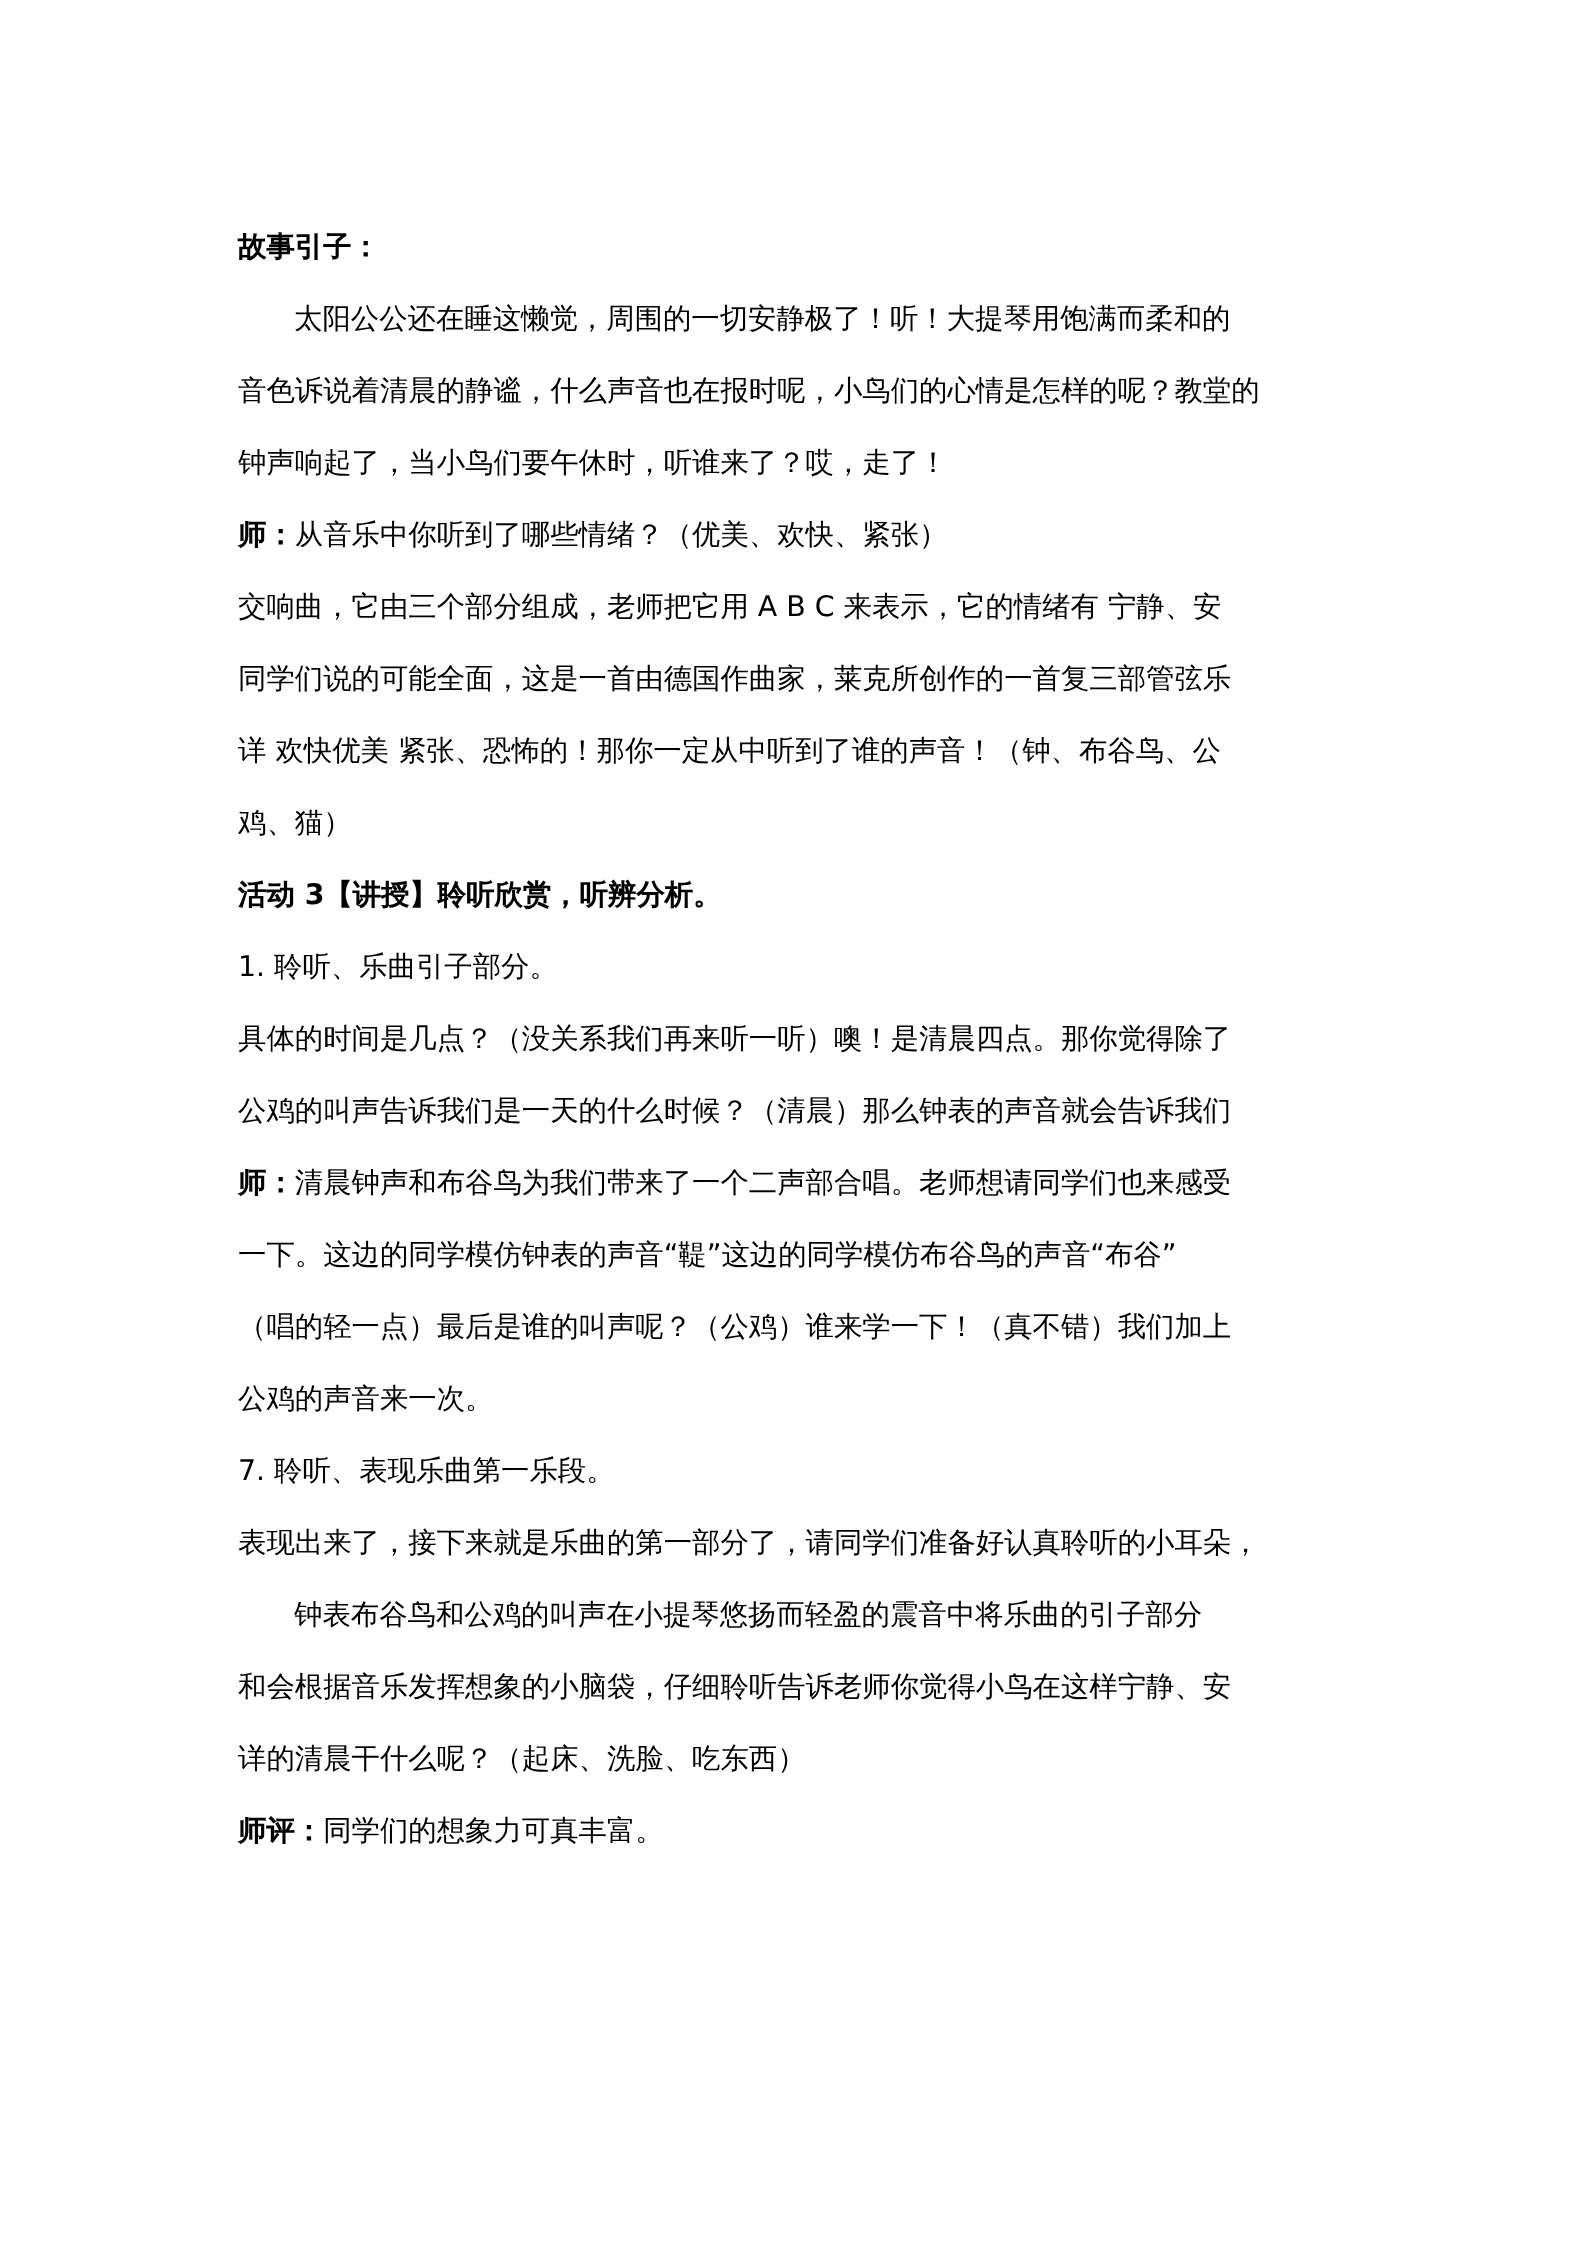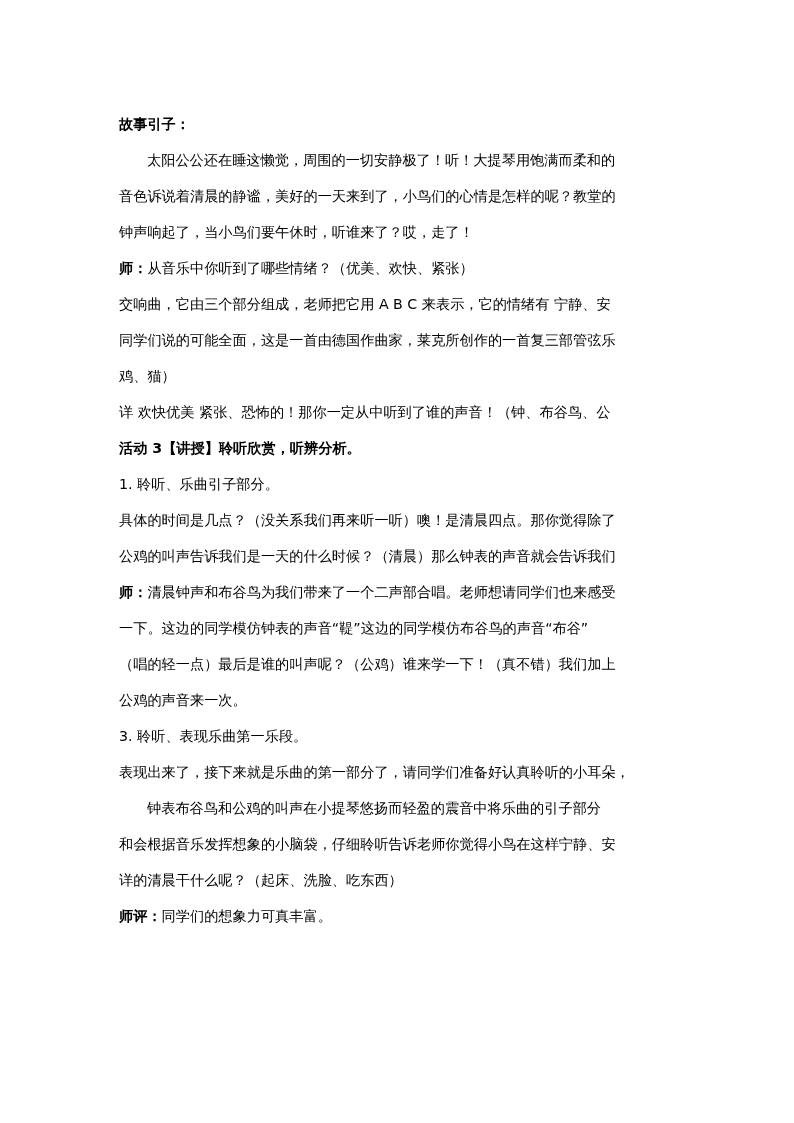--- a/index.html
+++ b/index.html
@@ -47,36 +47,36 @@
   }
 </style>
 </head>
 <body>
 
 <div class="page">
   <div class="content">
 
     <div class="line bold">故事引子：</div>
     <div class="line indent">太阳公公还在睡这懒觉，周围的一切安静极了！听！大提琴用饱满而柔和的</div>
-    <div class="line">音色诉说着清晨的静谧，美好的一天来到了，小鸟们的心情是怎样的呢？教堂的</div>
+    <div class="line">音色诉说着清晨的静谧，什么声音也在报时呢，小鸟们的心情是怎样的呢？教堂的</div>
     <div class="line">钟声响起了，当小鸟们要午休时，听谁来了？哎，走了！</div>
     <div class="line"><span class="b">师：</span><span>从音乐中你听到了哪些情绪？（优美、欢快、紧张）</span></div>
     <div class="line">交响曲，它由三个部分组成，老师把它用 A B C 来表示，它的情绪有 宁静、安</div>
     <div class="line">同学们说的可能全面，这是一首由德国作曲家，莱克所创作的一首复三部管弦乐</div>
+    <div class="line">详 欢快优美 紧张、恐怖的！那你一定从中听到了谁的声音！（钟、布谷鸟、公</div>
     <div class="line">鸡、猫）</div>
-    <div class="line">详 欢快优美 紧张、恐怖的！那你一定从中听到了谁的声音！（钟、布谷鸟、公</div>
     <div class="line bold">活动 3【讲授】聆听欣赏，听辨分析。</div>
     <div class="line">1. 聆听、乐曲引子部分。</div>
     <div class="line">具体的时间是几点？（没关系我们再来听一听）噢！是清晨四点。那你觉得除了</div>
     <div class="line">公鸡的叫声告诉我们是一天的什么时候？（清晨）那么钟表的声音就会告诉我们</div>
     <div class="line"><span class="b">师：</span><span>清晨钟声和布谷鸟为我们带来了一个二声部合唱。老师想请同学们也来感受</span></div>
     <div class="line">一下。这边的同学模仿钟表的声音“鞮”这边的同学模仿布谷鸟的声音“布谷”</div>
     <div class="line">（唱的轻一点）最后是谁的叫声呢？（公鸡）谁来学一下！（真不错）我们加上</div>
     <div class="line">公鸡的声音来一次。</div>
-    <div class="line">3. 聆听、表现乐曲第一乐段。</div>
+    <div class="line">7. 聆听、表现乐曲第一乐段。</div>
     <div class="line">表现出来了，接下来就是乐曲的第一部分了，请同学们准备好认真聆听的小耳朵，</div>
     <div class="line indent">钟表布谷鸟和公鸡的叫声在小提琴悠扬而轻盈的震音中将乐曲的引子部分</div>
     <div class="line">和会根据音乐发挥想象的小脑袋，仔细聆听告诉老师你觉得小鸟在这样宁静、安</div>
     <div class="line">详的清晨干什么呢？（起床、洗脸、吃东西）</div>
     <div class="line"><span class="b">师评：</span><span>同学们的想象力可真丰富。</span></div>
 
   </div>
 </div>
 
 </body></html>

